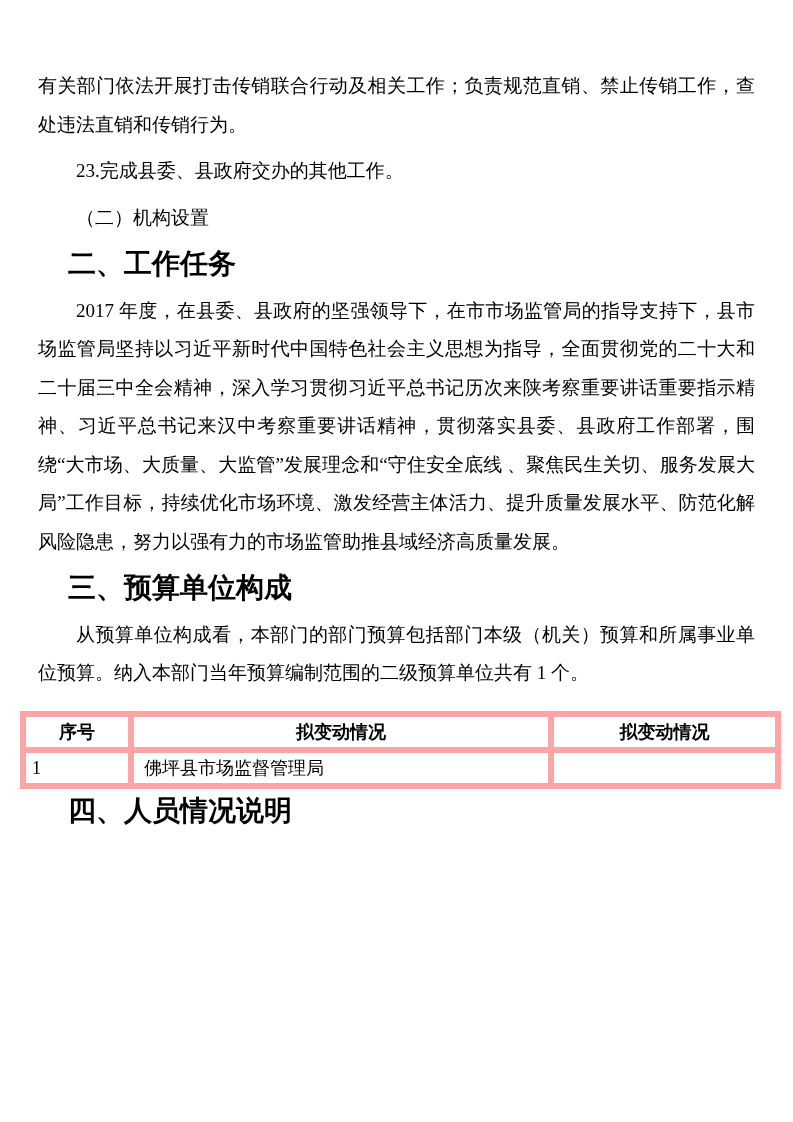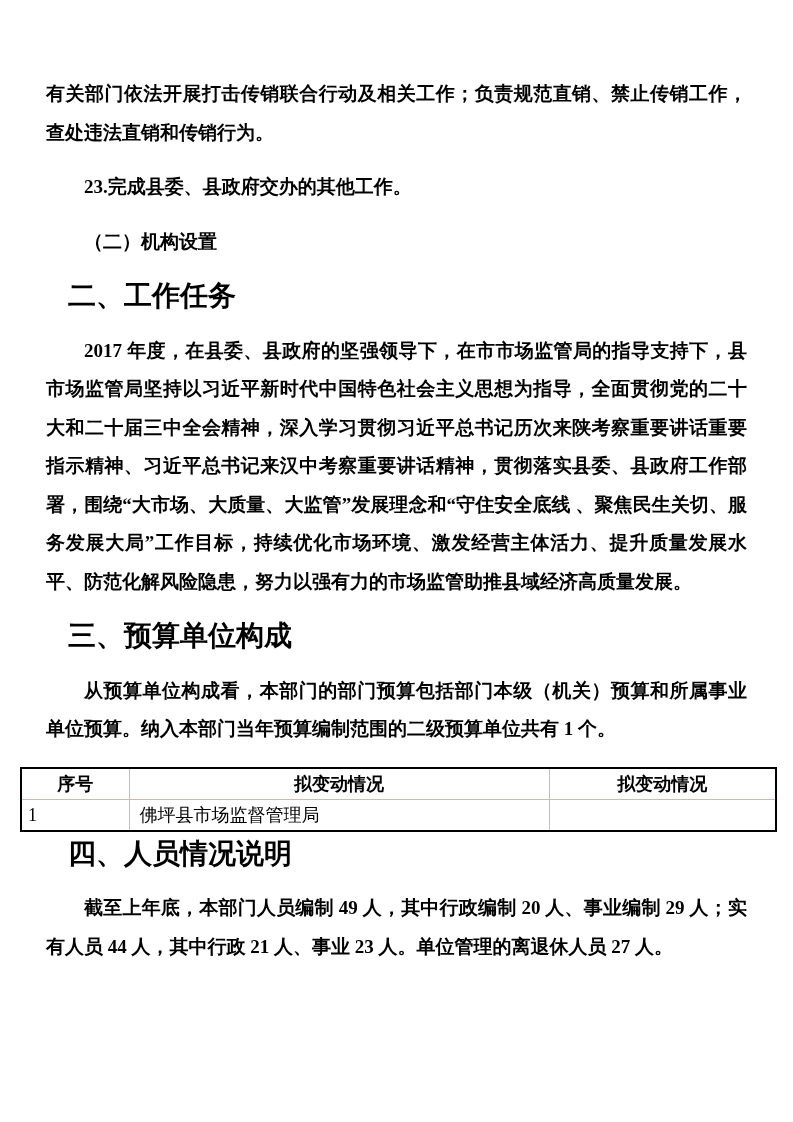--- a/index.html
+++ b/index.html
@@ -14,45 +14,44 @@
     background: #ffffff;
     box-sizing: border-box;
     padding: 59px 30px 0 30px;
     color: #000000;
     font-family: "Liberation Serif", "DejaVu Serif", serif;
     font-size: 19px;
     line-height: 38.5px;
     overflow: hidden;
   }
   p.body-para {
-    margin: 16px;
+    margin: 8px;
     text-align: justify;
     text-align-last: left;
-    font-weight: bold;
   }
   p.indent {
     text-indent: 2em;
   }
   .sec-heading {
     margin: 0 0 0 38px;
     font-family: "Liberation Sans", "DejaVu Sans", sans-serif;
     font-size: 28px;
     font-weight: bold;
     line-height: 38.5px;
   }
   table.units-table {
     width: 755px;
     margin: 18px 0 0 -10px;
     border-collapse: collapse;
     table-layout: fixed;
     border: 2px solid #000000;
     font-size: 18px;
   }
   .units-table th, .units-table td {
-    border: 1px solid #fca5a5;
+    border: 6px solid #fca5a5;
     height: 22px;
     padding: 4px;
     line-height: 22px;
     overflow: hidden;
     white-space: nowrap;
   }
   .units-table th {
     font-family: "Liberation Sans", "DejaVu Sans", sans-serif;
     font-weight: bold;
     text-align: center;
@@ -105,15 +104,14 @@
       <tr>
         <td class="cell-index">1</td>
         <td class="cell-name">佛坪县市场监督管理局</td>
         <td class="cell-change"></td>
       </tr>
     </tbody>
   </table>
 
   <h2 class="sec-heading heading-after-table">四、人员情况说明</h2>
 
-  <p class="body-para indent">截至上年底，本部门人员编制 49 人，其中行政编制 20 人、事业编制 29 人；实有人员 44 人，其中行政 21 人、事业 23 人。单位管理的离退休人员 27 人。</p>
 
 </div>
 
 </body></html>

